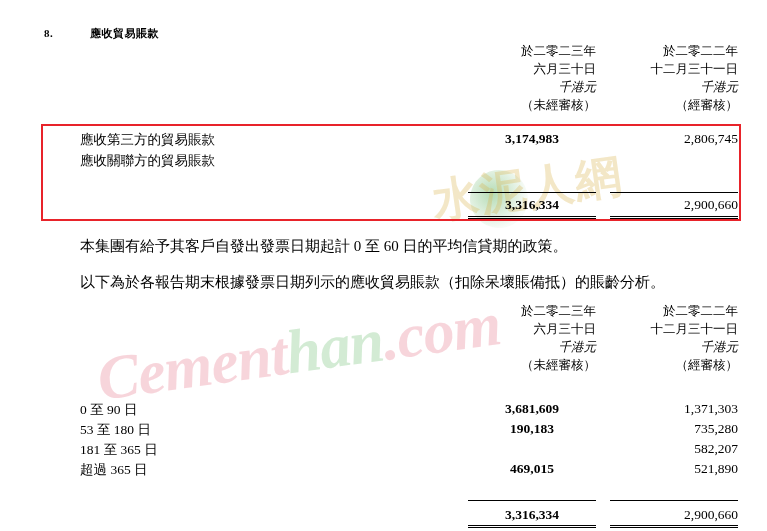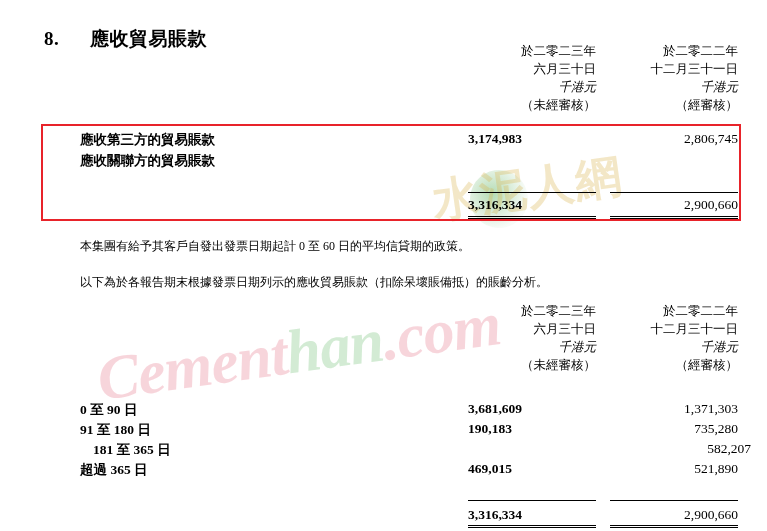--- a/index.html
+++ b/index.html
@@ -65,21 +65,21 @@
   .page {
     position: relative;
     z-index: 1;
     padding: 0;
   }
 
   .note-head {
     position: absolute;
     left: 44px;
     top: 26px;
-    font-size: 19px;
+    font-size: 11px;
     font-weight: bold;
     letter-spacing: 0.5px;
   }
   .note-num {
     display: inline-block;
     width: 46px;
   }
 
   
   .colhead {
@@ -113,27 +113,26 @@
     left: 80px;
     width: 660px;
     font-size: 13.5px;
     height: 20px;
   }
   .row .label {
     position: absolute;
     left: 0;
     top: 0;
     white-space: nowrap;
-    font-weight: bold;
   }
   .row .v1 {
     position: absolute;
     left: 388px;
     width: 128px;
-    text-align: left;
+    text-align: center;
     font-weight: bold;
   }
   .row .v2 {
     position: absolute;
     left: 530px;
     width: 128px;
     text-align: right;
   }
 
   .r1 { top: 131px; }
@@ -145,30 +144,30 @@
     position: absolute;
     height: 0;
     border-top: 1px solid #000;
   }
   .rule.thin { border-top: 1px solid #000; }
   .rule.dbl { border-top: 3px double #000; }
 
   .para {
     position: absolute;
     left: 80px;
-    font-size: 12px;
+    font-size: 15px;
     line-height: 20px;
     white-space: nowrap;
   }
   .p1 { top: 236px; }
   .p2 { top: 272px; }
 
   .a1 { top: 401px; }
   .a2 { top: 421px; }
-  .a3 { top: 441px; margin-left: 13px; }
+  .a3 { top: 441px; }
   .a4 { top: 461px; }
   .atot { top: 507px; }
 </style>
 </head>
 <body>
 
 <div class="watermark">
   <div class="wm-dot"></div>
   <div class="wm-text wm-cn">水泥人網</div>
   <div class="wm-text wm-en"><span>Cement</span><span class="g">han</span><span>.com</span></div>
@@ -230,21 +229,21 @@
     <div class="ital">千港元</div>
     <div>（經審核）</div>
   </div>
 
   <div class="row a1">
     <span class="label">0 至 90 日</span>
     <span class="v1">3,681,609</span>
     <span class="v2">1,371,303</span>
   </div>
   <div class="row a2">
-    <span class="label">91 至 180 日</span>
+    <span class="label">53 至 180 日</span>
     <span class="v1">190,183</span>
     <span class="v2">735,280</span>
   </div>
   <div class="row a3">
     <span class="label">181 至 365 日</span>
     <span class="v2">582,207</span>
   </div>
   <div class="row a4">
     <span class="label">超過 365 日</span>
     <span class="v1">469,015</span>

